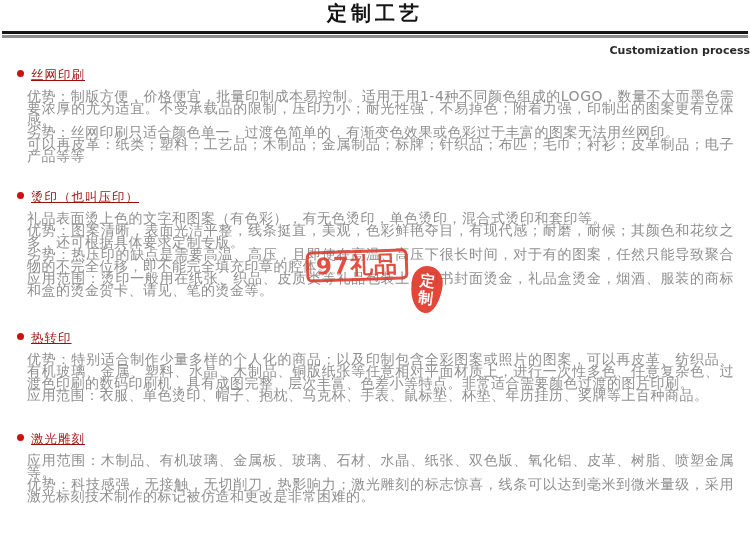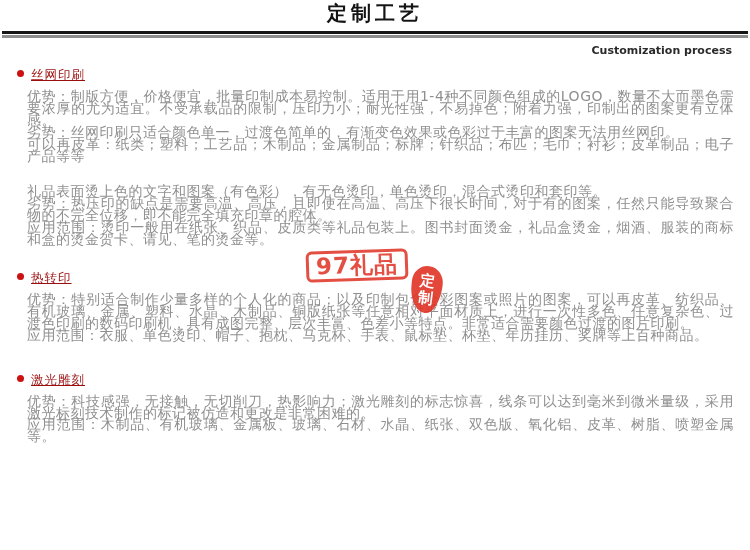--- a/index.html
+++ b/index.html
@@ -7,30 +7,30 @@
     width:750px;height:550px;background:#ffffff;position:relative;overflow:hidden;
     font-family:"DejaVu Sans","Liberation Sans",sans-serif;
   }
   
   .header{position:relative;}
   .page-title{
     text-align:center;font-size:20px;font-weight:bold;
     letter-spacing:4px;color:#141414;
   }
   .page-subtitle{
-    position:absolute;right:18px;top:44px;font-size:11px;font-weight:bold;color:#2a2a2a;
+    position:absolute;right:0;top:44px;font-size:11px;font-weight:bold;color:#2a2a2a;
   }
   .rule{margin-top:4px;}
   .rule-dark{height:3px;background:#161616;margin:0 2px;}
   .rule-gray{height:3px;background:#8d8d8d;margin:1px 2px 0 2px;}
   
   .content{padding:0 16px 0 17px;}
   .sec{margin-top:26px;}
   .sec.s2{margin-top:24px;}
-  .sec.s3{margin-top:21px;}
+  .sec.s3{margin-top:30px;}
   .sec.s4{margin-top:27px;}
   .sec-head{margin-bottom:7px;}
   .bullet{
     display:inline-block;width:7px;height:7px;border-radius:50%;
     background:#cc1111;margin-right:7px;vertical-align:2px;
   }
   .sec-title{
     color:#9c0f0f;font-size:12.5px;text-decoration:underline;letter-spacing:1px;
   }
   .sec p{
@@ -71,39 +71,43 @@
   <section class="sec s1">
     <div class="sec-head">
       <span class="bullet"></span><span class="sec-title">丝网印刷</span>
     </div>
     <p>优势：制版方便，价格便宜，批量印制成本易控制。适用于用1-4种不同颜色组成的LOGO，数量不大而墨色需要浓厚的尤为适宜。不受承载品的限制，压印力小；耐光性强，不易掉色；附着力强，印制出的图案更有立体感。</p>
     <p>劣势：丝网印刷只适合颜色单一，过渡色简单的，有渐变色效果或色彩过于丰富的图案无法用丝网印。</p>
     <p>可以再皮革：纸类；塑料；工艺品；木制品；金属制品；标牌；针织品；布匹；毛巾；衬衫；皮革制品；电子产品等等</p>
   </section>
 
   <section class="sec s2">
+    <div class="sec-head">
+      <span class="bullet"></span><span class="sec-title">烫印（也叫压印）</span>
+    </div>
     <p>礼品表面烫上色的文字和图案（有色彩），有无色烫印，单色烫印，混合式烫印和套印等。</p>
+    <p>优势：图案清晰，表面光洁平整，线条挺直，美观，色彩鲜艳夺目，有现代感；耐磨，耐候；其颜色和花纹之多，还可根据具体要求定制专版。</p>
     <p>劣势：热压印的缺点是需要高温、高压，且即使在高温、高压下很长时间，对于有的图案，任然只能导致聚合物的不完全位移，即不能完全填充印章的腔体。</p>
     <p>应用范围：烫印一般用在纸张、织品、皮质类等礼品包装上。图书封面烫金，礼品盒烫金，烟酒、服装的商标和盒的烫金贺卡、请见、笔的烫金等。</p>
   </section>
 
   <section class="sec s3">
     <div class="sec-head">
       <span class="bullet"></span><span class="sec-title">热转印</span>
     </div>
     <p>优势：特别适合制作少量多样的个人化的商品；以及印制包含全彩图案或照片的图案，可以再皮革、纺织品、有机玻璃、金属、塑料、水晶、木制品、铜版纸张等任意相对平面材质上，进行一次性多色、任意复杂色、过渡色印刷的数码印刷机，具有成图完整、层次丰富、色差小等特点。非常适合需要颜色过渡的图片印刷。</p>
     <p>应用范围：衣服、单色烫印、帽子、抱枕、马克杯、手表、鼠标垫、杯垫、年历挂历、奖牌等上百种商品。</p>
   </section>
 
   <section class="sec s4">
     <div class="sec-head">
       <span class="bullet"></span><span class="sec-title">激光雕刻</span>
     </div>
+    <p>应用范围：木制品、有机玻璃、金属板、玻璃、石材、水晶、纸张、双色版、氧化铝、皮革、树脂、喷塑金属等。</p>
     <p>优势：科技感强，无接触，无切削刀，热影响力；激光雕刻的标志惊喜，线条可以达到毫米到微米量级，采用激光标刻技术制作的标记被仿造和更改是非常困难的。</p>
-    <p>应用范围：木制品、有机玻璃、金属板、玻璃、石材、水晶、纸张、双色版、氧化铝、皮革、树脂、喷塑金属等。</p>
   </section>
 
 </div>
 
 <div class="watermark">
   <div class="wm-box">
     <span>97礼品</span>
   </div>
   <div class="wm-seal">
     <span>定</span>

